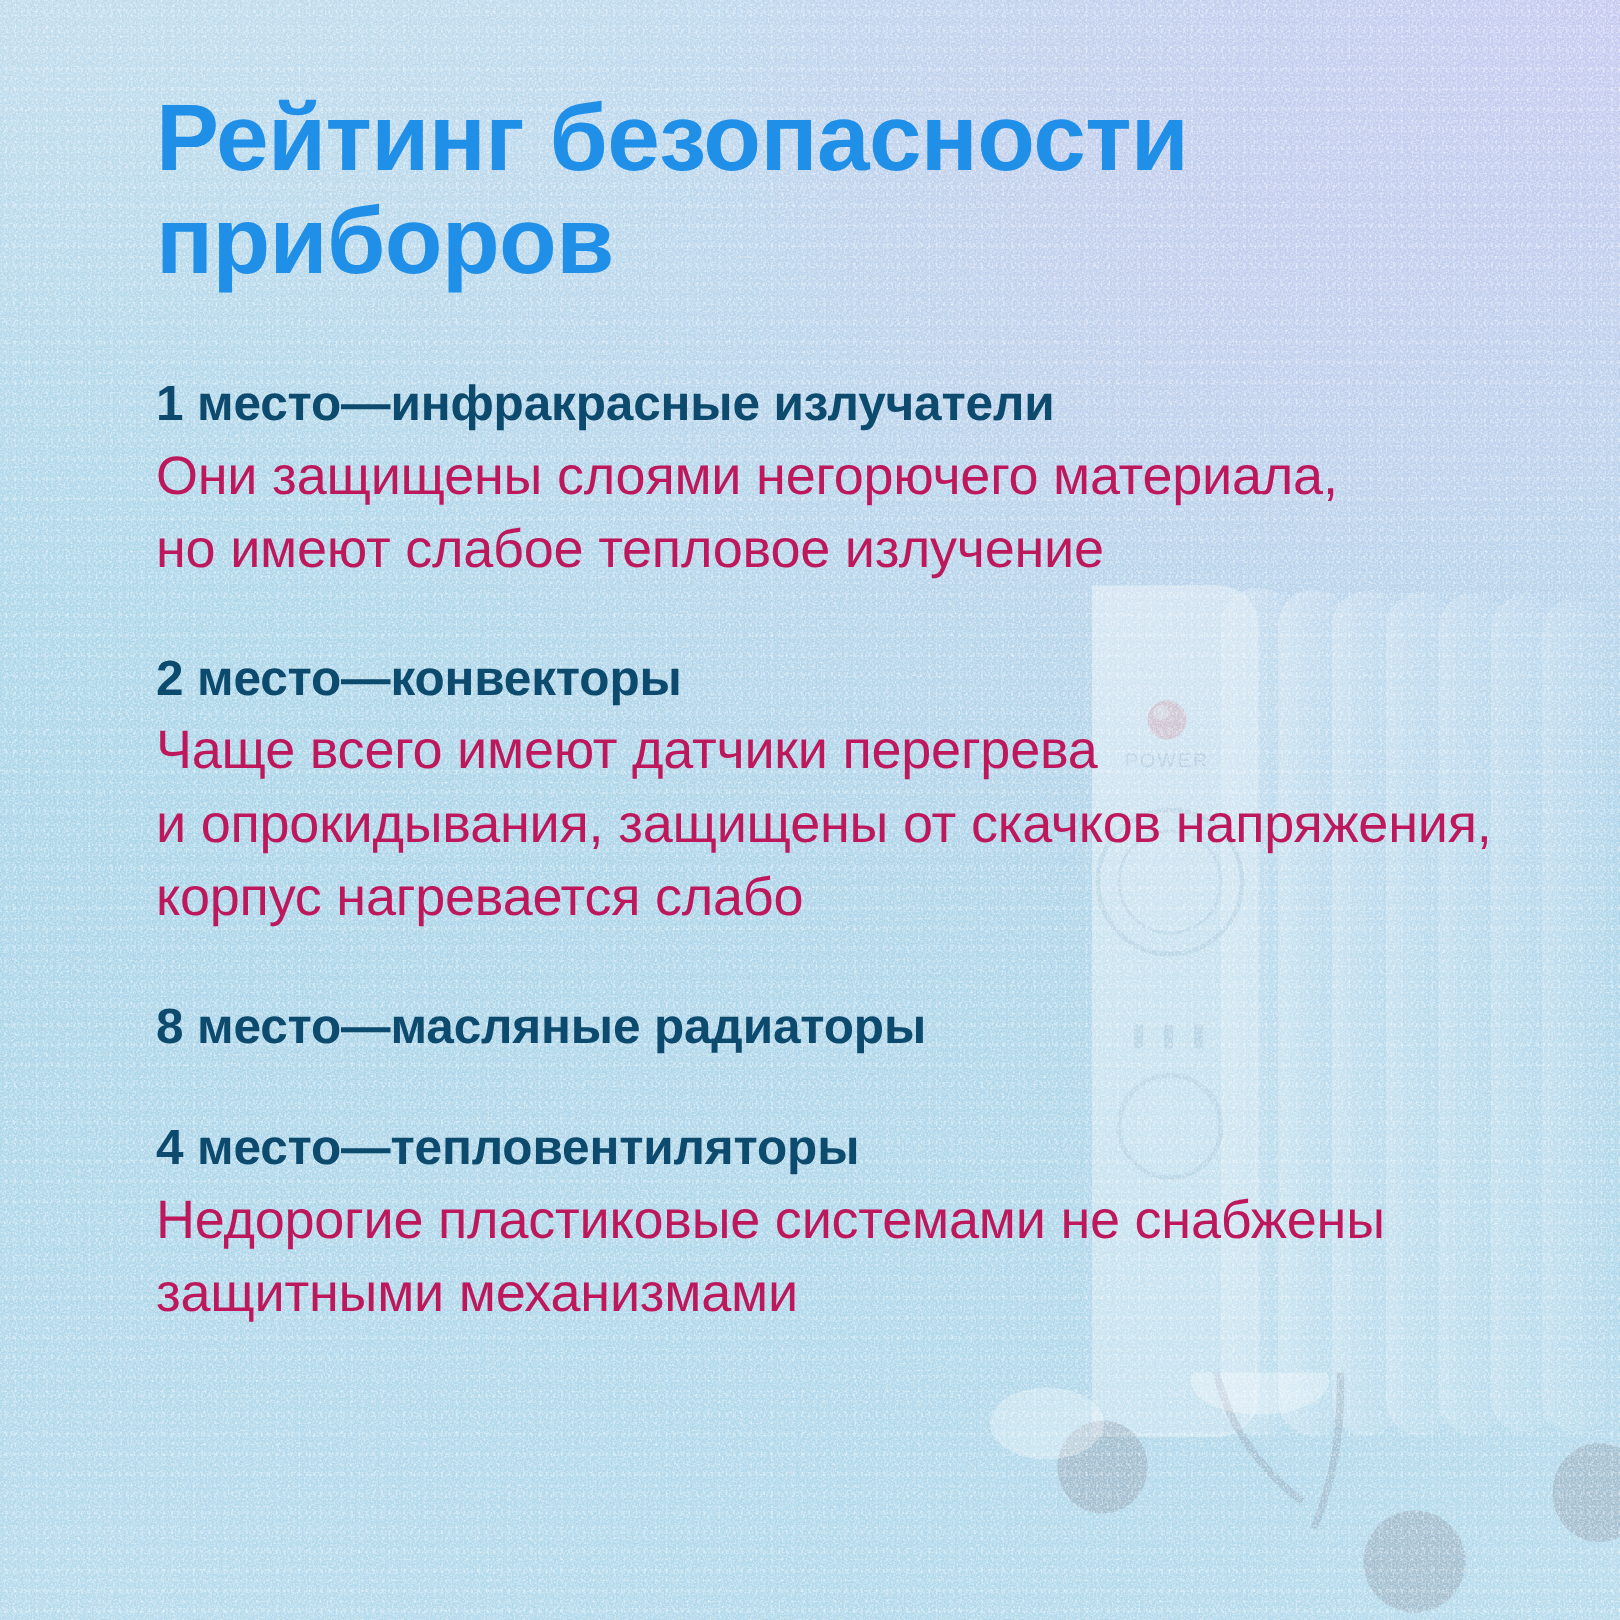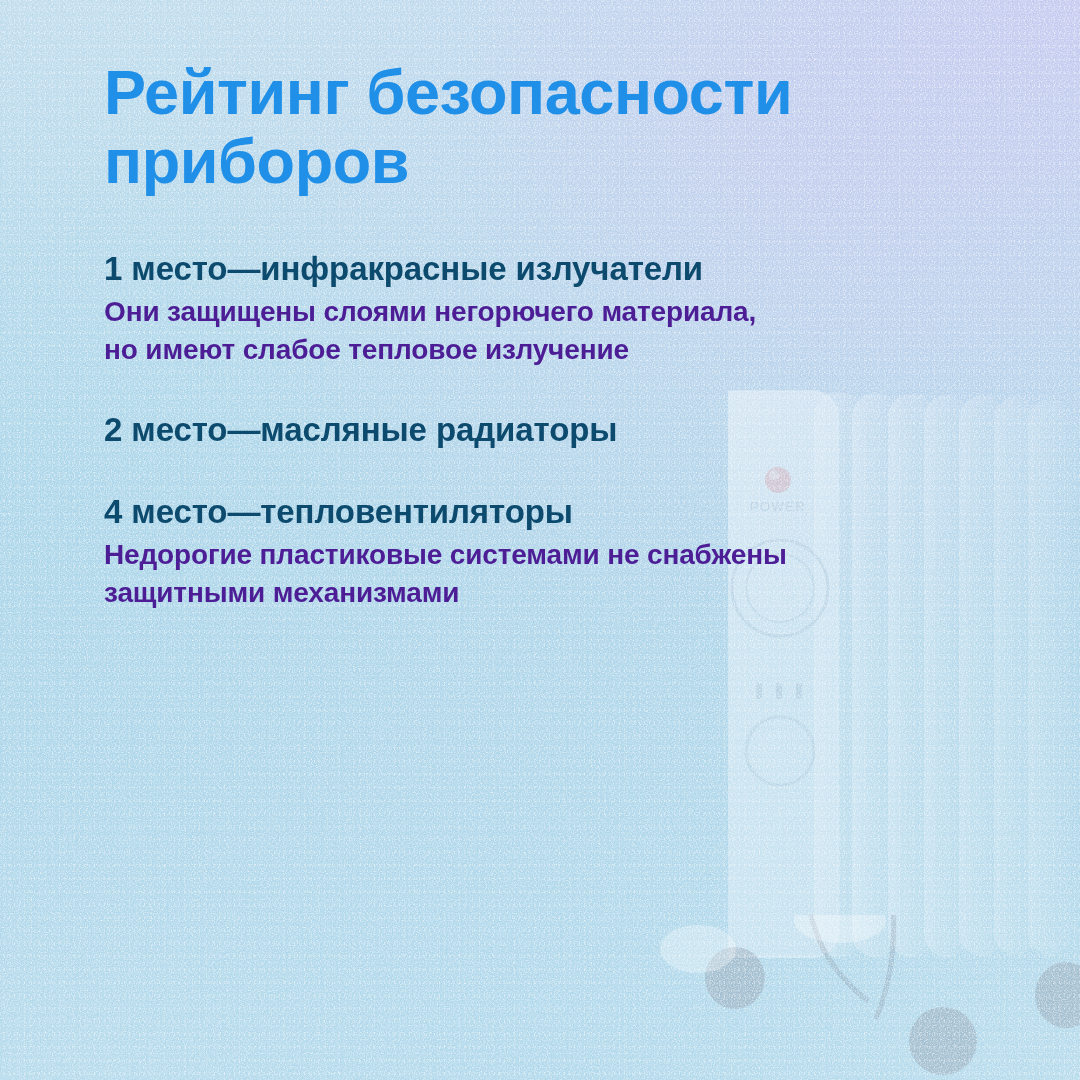--- a/index.html
+++ b/index.html
@@ -119,24 +119,24 @@
     margin: 0 0 3px 0;
     font-size: 33px;
     line-height: 1.27;
     font-weight: 700;
     color: #0c4a6e;
     letter-spacing: -0.1px;
   }
 
   .section-body {
     margin: 0;
-    font-size: 28px;
+    font-size: 36px;
     line-height: 1.36;
-    font-weight: 700;
-    color: #4c1d95;
+    font-weight: 400;
+    color: #be185d;
     letter-spacing: -0.15px;
     white-space: pre-line;
   }
 </style>
 </head>
 <body>
 
 <div id="poster">
 
   <div class="bg-base"></div>
@@ -233,23 +233,29 @@
 приборов</h1>
 
     <div class="sections">
 
       <div class="section">
         <p class="section-heading">1 место—инфракрасные излучатели</p>
         <p class="section-body">Они защищены слоями негорючего материала,
 но имеют слабое тепловое излучение</p>
       </div>
 
-
-      <div class="section">
-        <p class="section-heading">2 место—масляные радиаторы</p>
+      <div class="section">
+        <p class="section-heading">2 место—конвекторы</p>
+        <p class="section-body">Чаще всего имеют датчики перегрева
+и опрокидывания, защищены от скачков напряжения,
+корпус нагревается слабо</p>
+      </div>
+
+      <div class="section">
+        <p class="section-heading">8 место—масляные радиаторы</p>
       </div>
 
       <div class="section">
         <p class="section-heading">4 место—тепловентиляторы</p>
         <p class="section-body">Недорогие пластиковые системами не снабжены
 защитными механизмами</p>
       </div>
 
     </div>
   </div>

